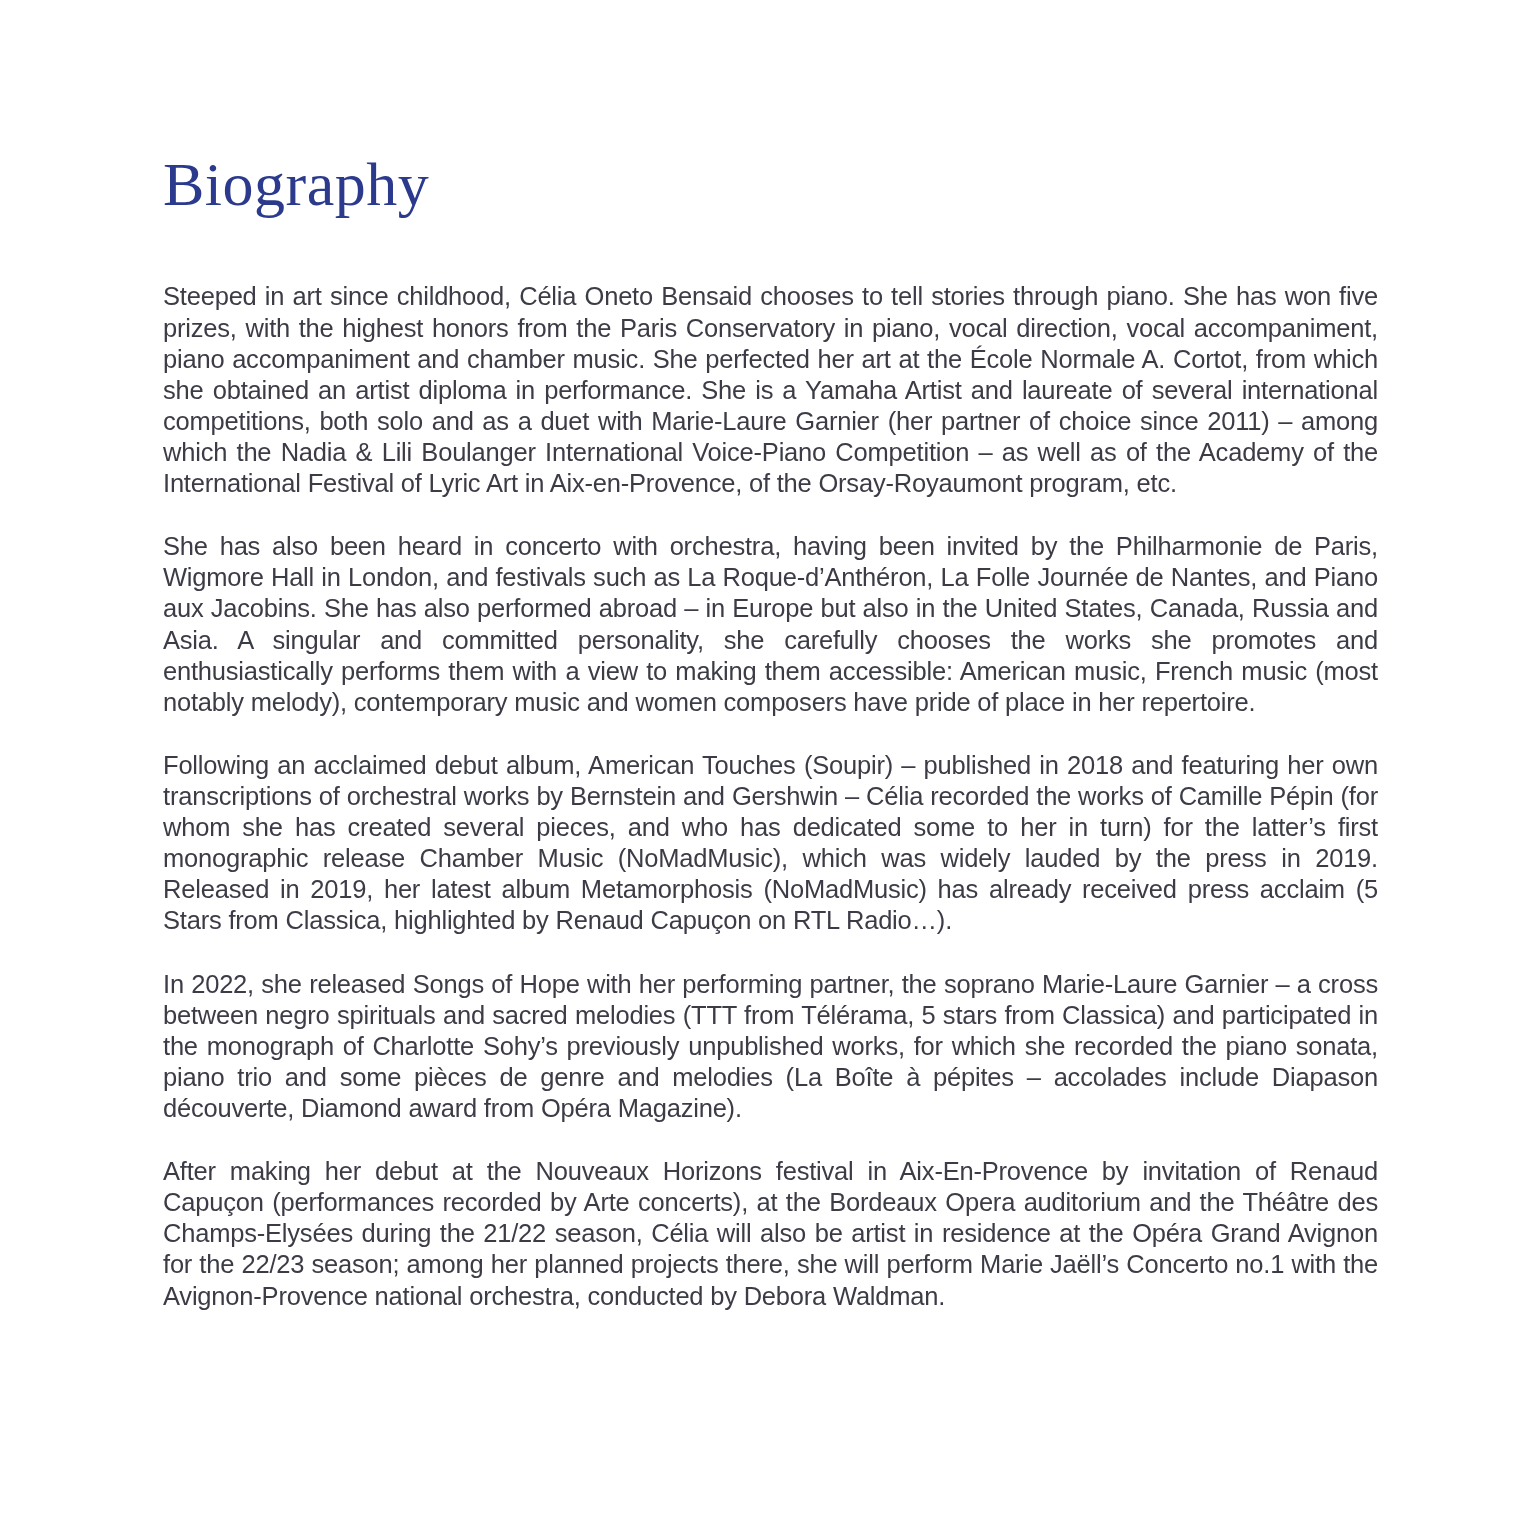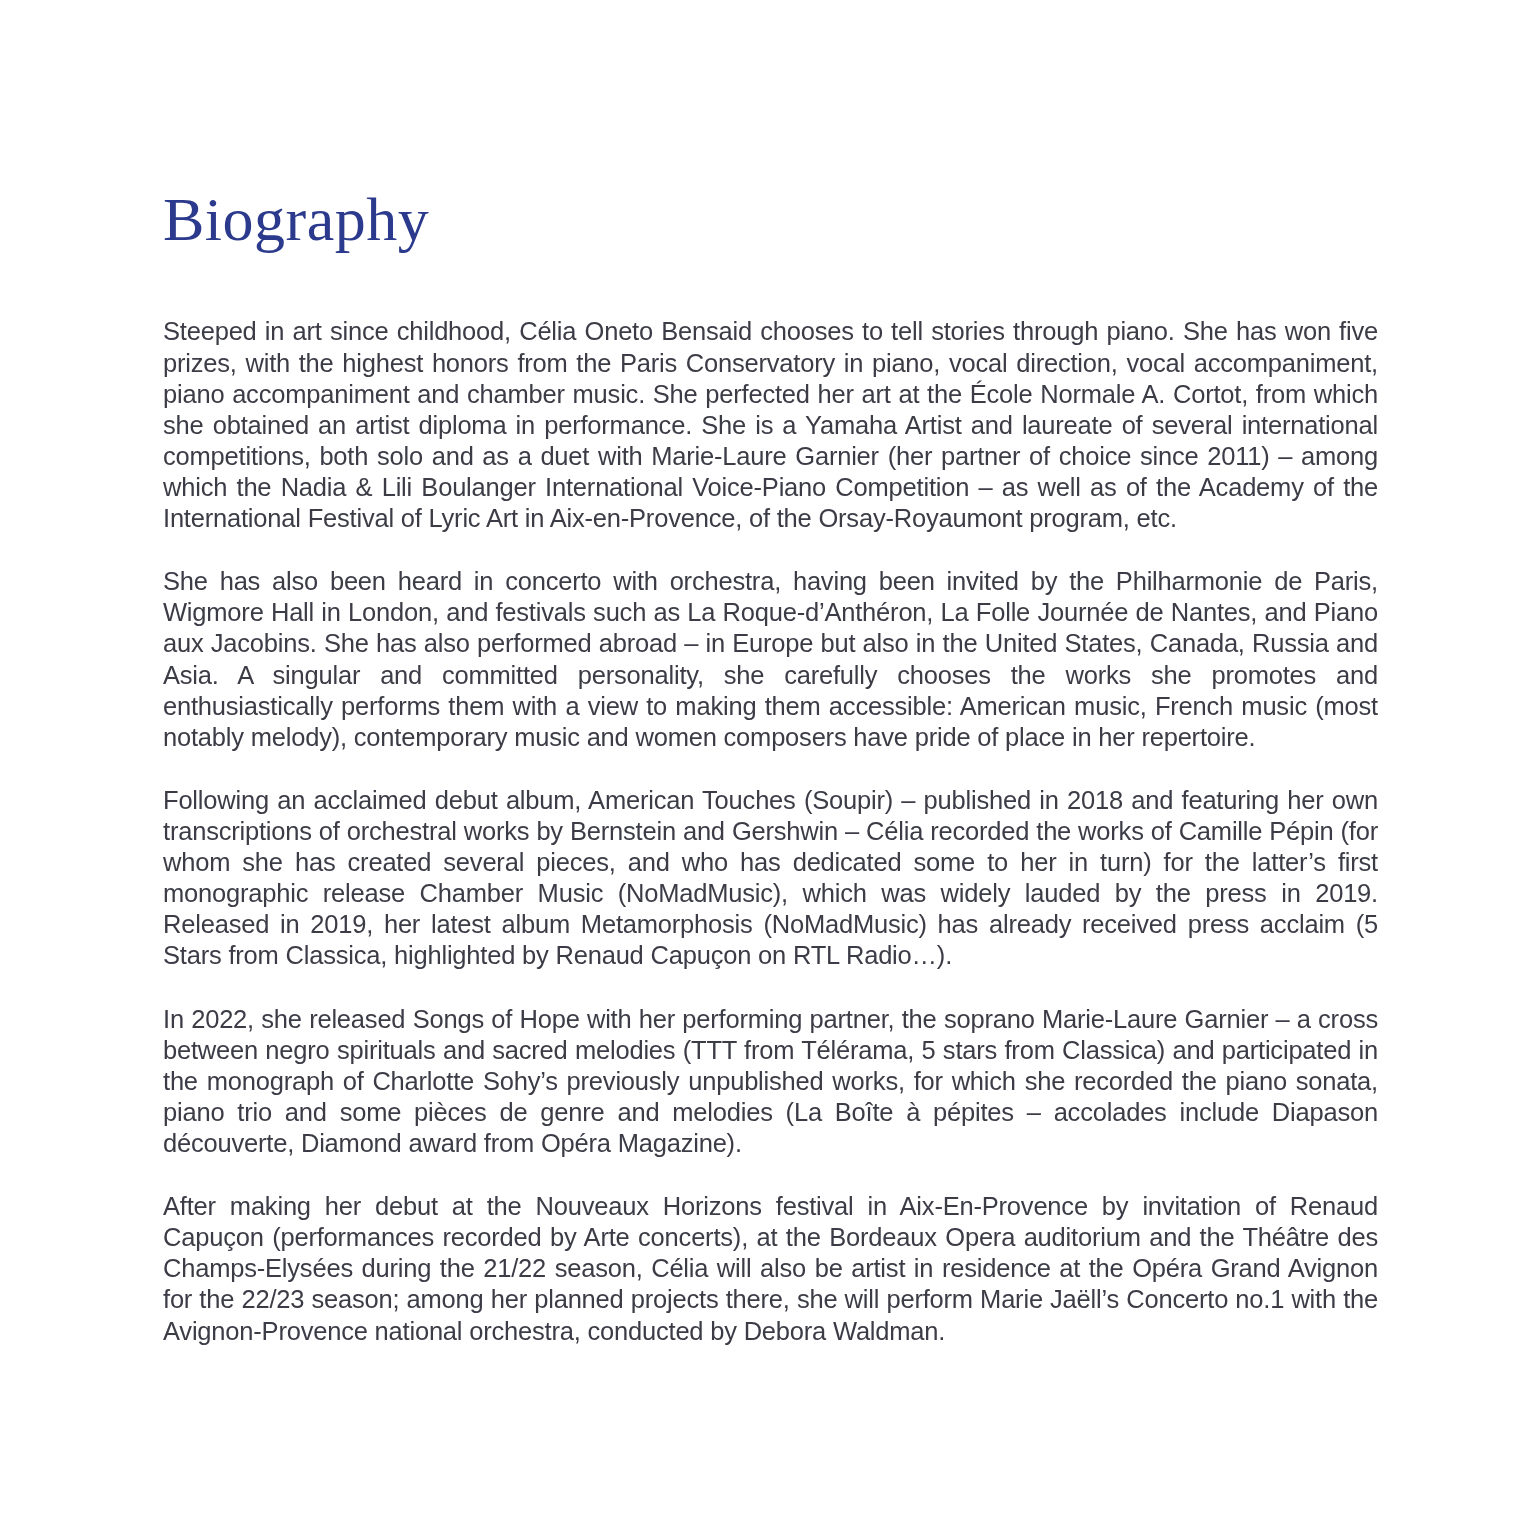--- a/index.html
+++ b/index.html
@@ -20,21 +20,20 @@
     width:1538px;
     height:1540px;
     background:var(--background);
     padding:150px 160px 0 163px;
     overflow:hidden;
   }
   .header{
     display:flex;
     justify-content:space-between;
     align-items:center;
-    margin-top:35px;
   }
   .title{
     font-family:"Liberation Serif", serif;
     font-weight:400;
     font-size:62px;
     line-height:1.12;
     letter-spacing:0.5px;
     color:var(--title);
     margin:0;
   }

